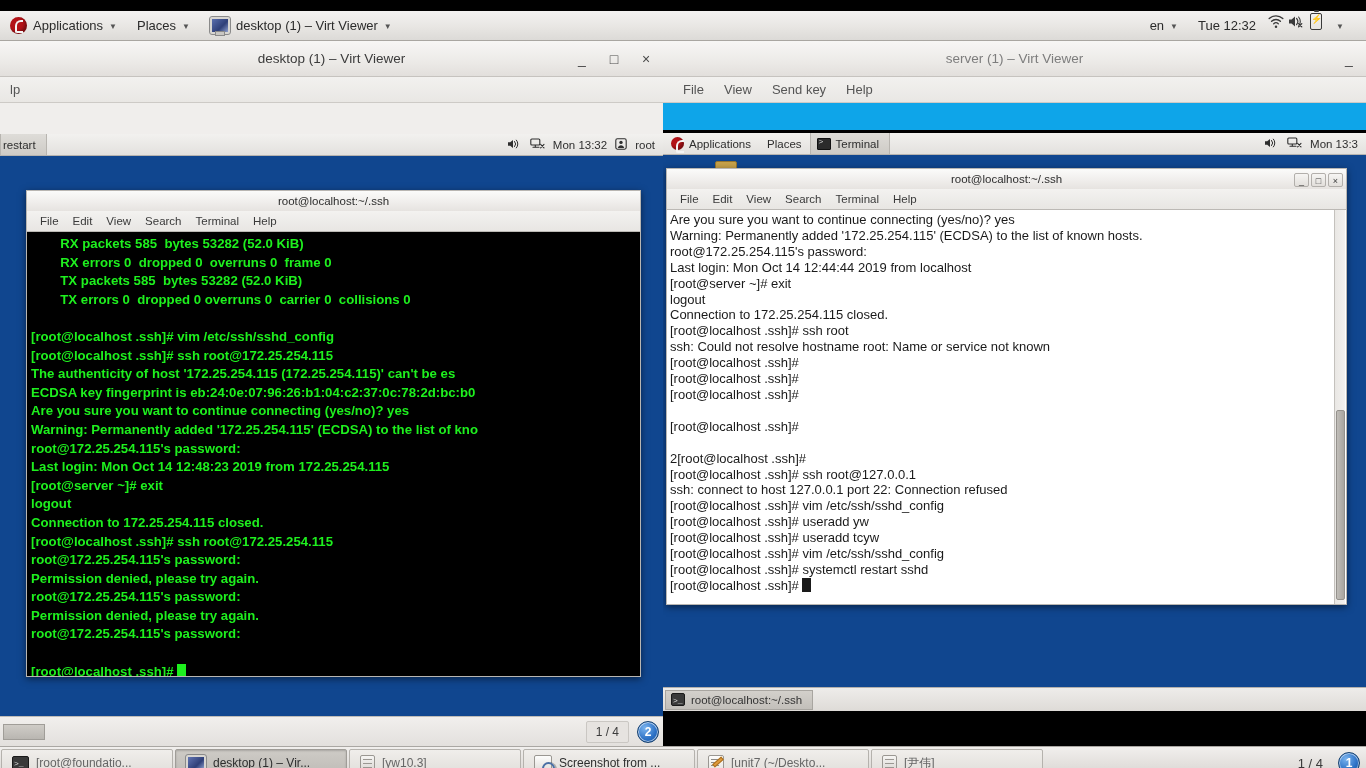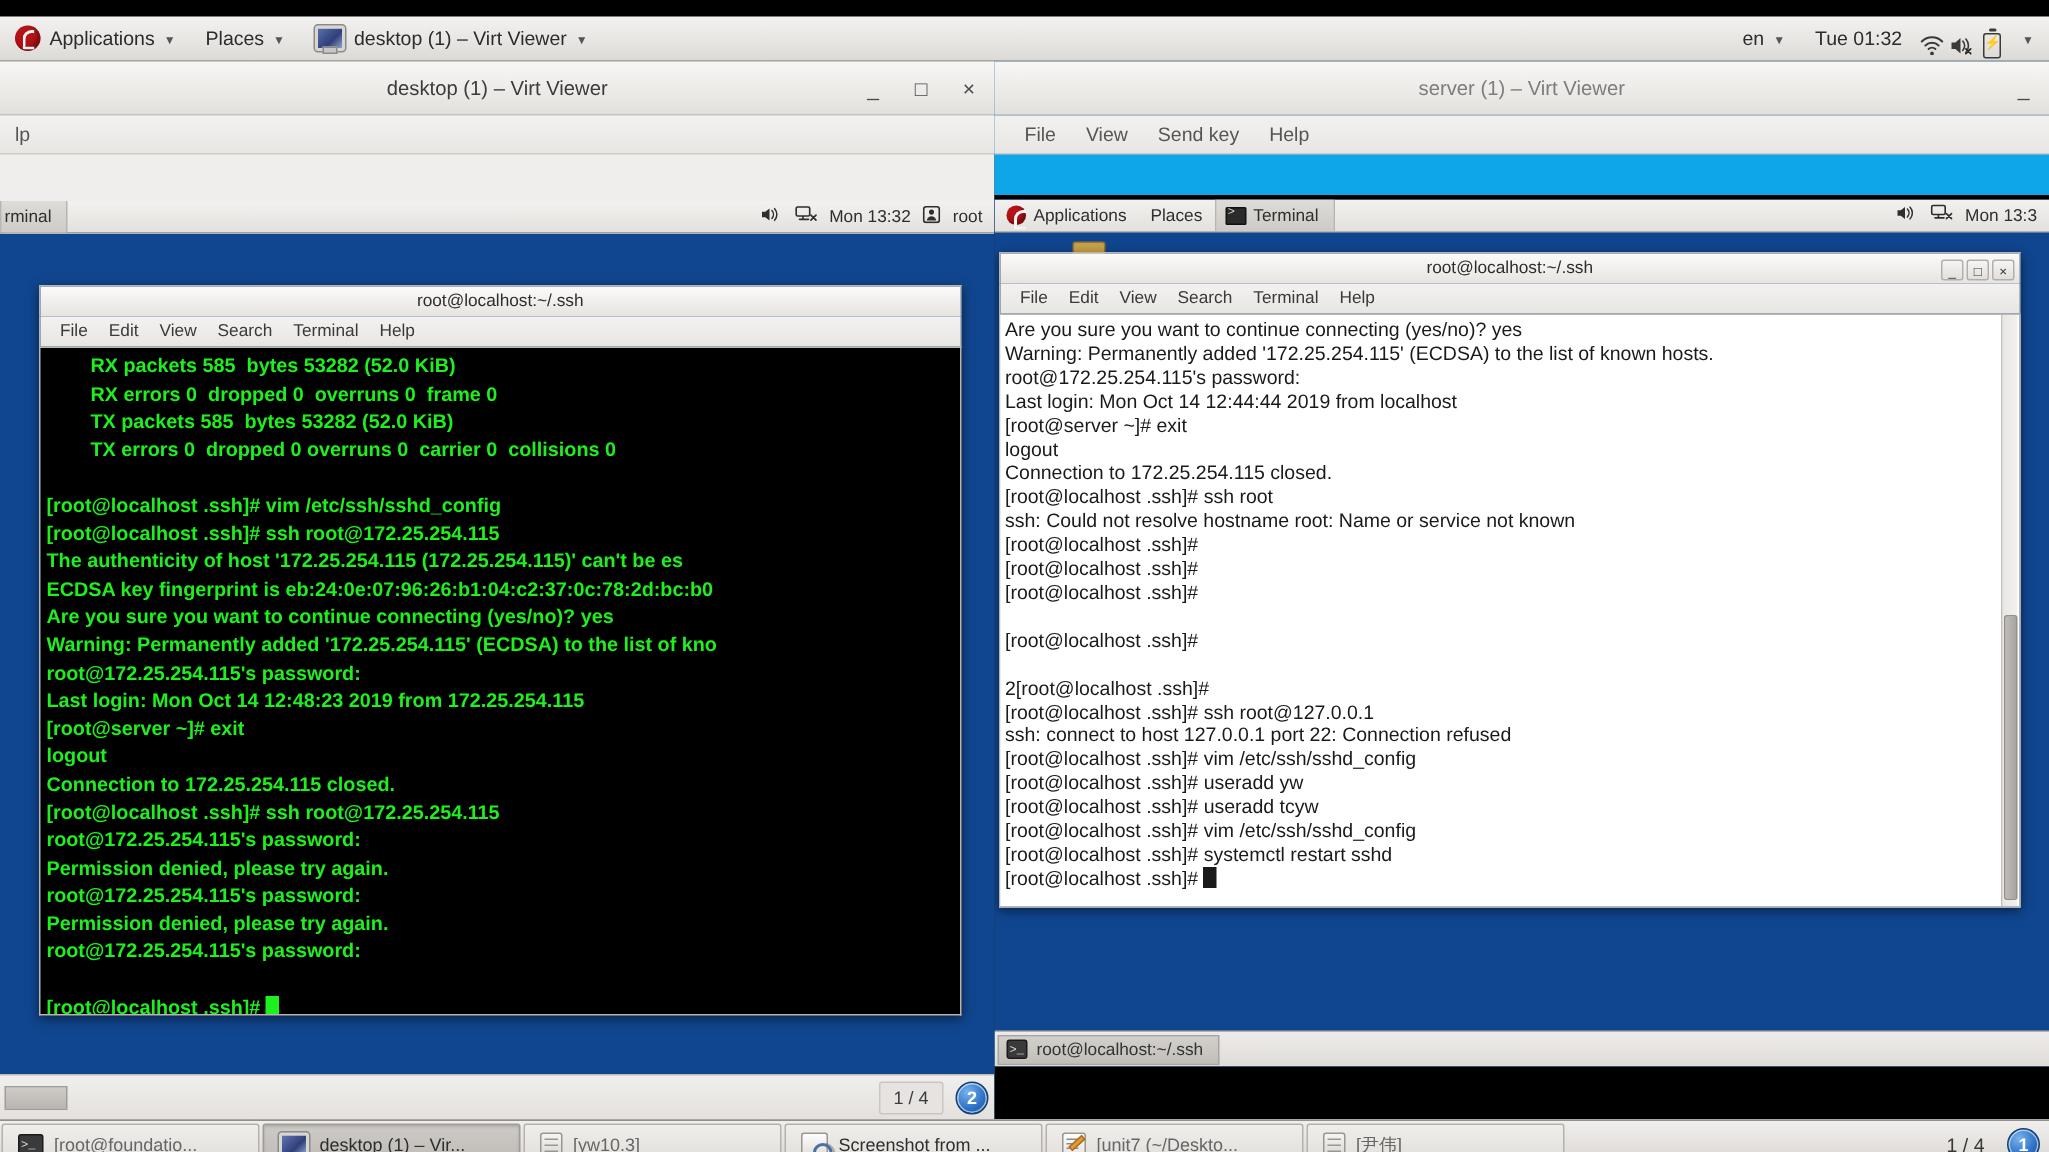--- a/index.html
+++ b/index.html
@@ -13,21 +13,21 @@
 
   
   .host-topbar {
     position: absolute; left:0; top:0; width:1366px; height:30px;
     background: linear-gradient(to bottom, #f3f2f1 0%, #e8e6e3 55%, #dcdad7 100%);
     border-bottom: 1px solid #a9a6a1;
     display: flex; align-items: center;
     font-size: 13px; color: #2b2b2b;
   }
   .host-topbar .tb-left { display: flex; align-items: center; height: 100%; }
-  .host-topbar .tb-right { margin-left: auto; display: flex; align-items: flex-end; height: 100%; padding-right: 0; }
+  .host-topbar .tb-right { margin-left: auto; display: flex; align-items: flex-start; height: 100%; padding-right: 12px; }
   .menu-item {
     display: flex; align-items: center; gap: 6px;
     padding: 0 10px; height: 100%; cursor: default; white-space: nowrap;
   }
   .caret { font-size: 8px; color: #555; transform: translateY(1px); }
   .fedora-logo {
     width: 17px; height: 17px; border-radius: 50%;
     background: #b31217; position: relative; display:inline-block;
     box-shadow: inset -2px -2px 3px rgba(0,0,0,.35);
   }
@@ -273,21 +273,21 @@
         <span>desktop (1) – Virt Viewer</span>
         <span class="caret">▼</span>
       </div>
     </div>
     <div class="tb-right">
       <div class="menu-item">
         <span>en</span>
         <span class="caret">▼</span>
       </div>
       <div class="menu-item">
-        <span>Tue 01:32</span>
+        <span>Tue 12:32</span>
       </div>
       <div class="tray-icon">
         <svg width="16" height="14" viewBox="0 0 16 14" aria-hidden="true">
           <path d="M8 11.4a1.25 1.25 0 1 0 0 2.5 1.25 1.25 0 0 0 0-2.5z" fill="#3a3a3a"></path>
           <path d="M3.6 7.3a6.4 6.4 0 0 1 8.8 0" stroke="#3a3a3a" stroke-width="1.4" fill="none" stroke-linecap="round"></path>
           <path d="M1.2 4.6a9.8 9.8 0 0 1 13.6 0" stroke="#3a3a3a" stroke-width="1.4" fill="none" stroke-linecap="round"></path>
           <path d="M5.7 9.7a3.4 3.4 0 0 1 4.6 0" stroke="#3a3a3a" stroke-width="1.3" fill="none" stroke-linecap="round"></path>
         </svg>
       </div>
       <div class="tray-icon">
@@ -319,21 +319,21 @@
     </div>
 
     <div class="vv-menubar" style="padding-left:0;">
       <span>lp</span>
     </div>
 
     <div class="guest" style="position:absolute; left:0; top:93px; width:663px; height:582px;">
 
       <div class="guest-panel">
         <div class="gp-taskbtn" style="padding-left:2px;">
-          <span>rminal</span>
+          <span>restart</span>
         </div>
         <div class="gp-right">
           <span>
             <svg width="15" height="12" viewBox="0 0 15 12" aria-hidden="true">
               <path d="M1 4.2h2.2L6 2v8L3.2 7.8H1z" fill="#2e2e2e"></path>
               <path d="M7.6 3.4a3.8 3.8 0 0 1 0 5.2" stroke="#2e2e2e" stroke-width="1" fill="none" stroke-linecap="round"></path>
               <path d="M9.4 2.1a5.8 5.8 0 0 1 0 7.8" stroke="#2e2e2e" stroke-width="1" fill="none" stroke-linecap="round"></path>
             </svg>
           </span>
           <span>

